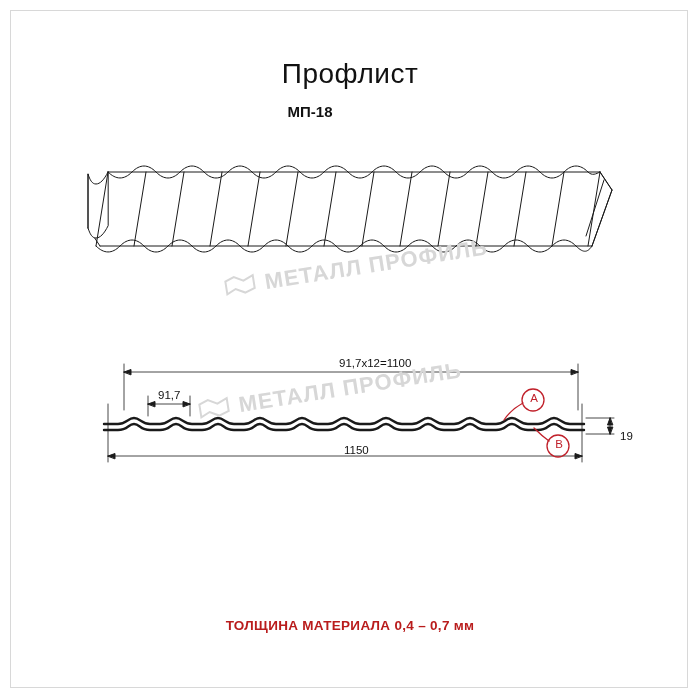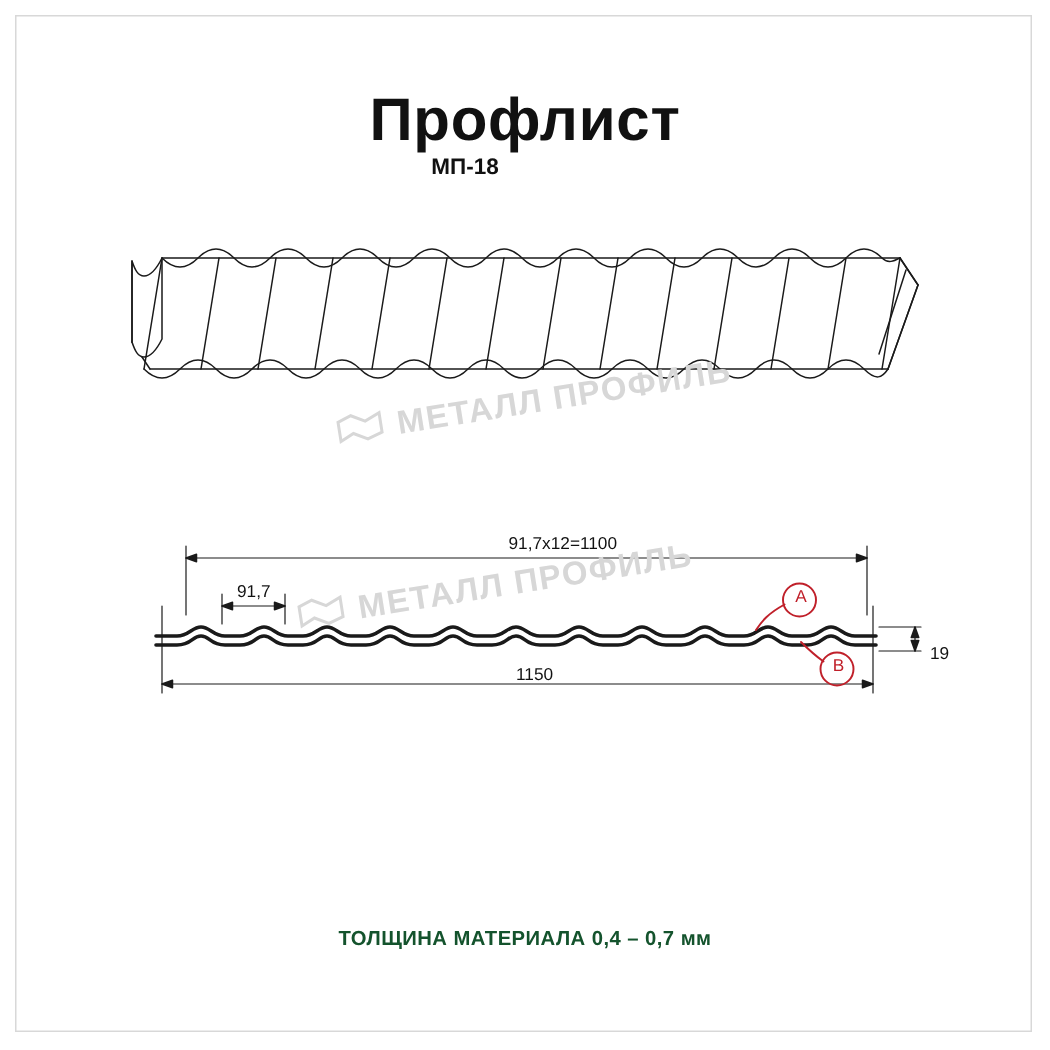--- a/index.html
+++ b/index.html
@@ -29,22 +29,22 @@
     height: 678px;
     border: 1px solid #d8d8d8;
     box-sizing: border-box;
   }
   .title {
     position: absolute;
     top: 58px;
     left: 0;
     width: 700px;
     text-align: center;
-    font-size: 40px;
-    font-weight: bold;
+    font-size: 28px;
+    font-weight: normal;
     letter-spacing: 0.5px;
     color: #111;
   }
   .subtitle {
     position: absolute;
     top: 103px;
     left: 0;
     width: 620px;
     text-align: center;
     font-size: 15px;
@@ -53,21 +53,21 @@
   }
   .footer {
     position: absolute;
     top: 618px;
     left: 0;
     width: 700px;
     text-align: center;
     font-size: 13.5px;
     font-weight: bold;
     letter-spacing: 0.3px;
-    color: #14532d;
+    color: #b91c1c;
   }
   svg.layer {
     position: absolute;
     left: 0;
     top: 0;
     width: 700px;
     height: 700px;
   }
   .wm {
     position: absolute;

